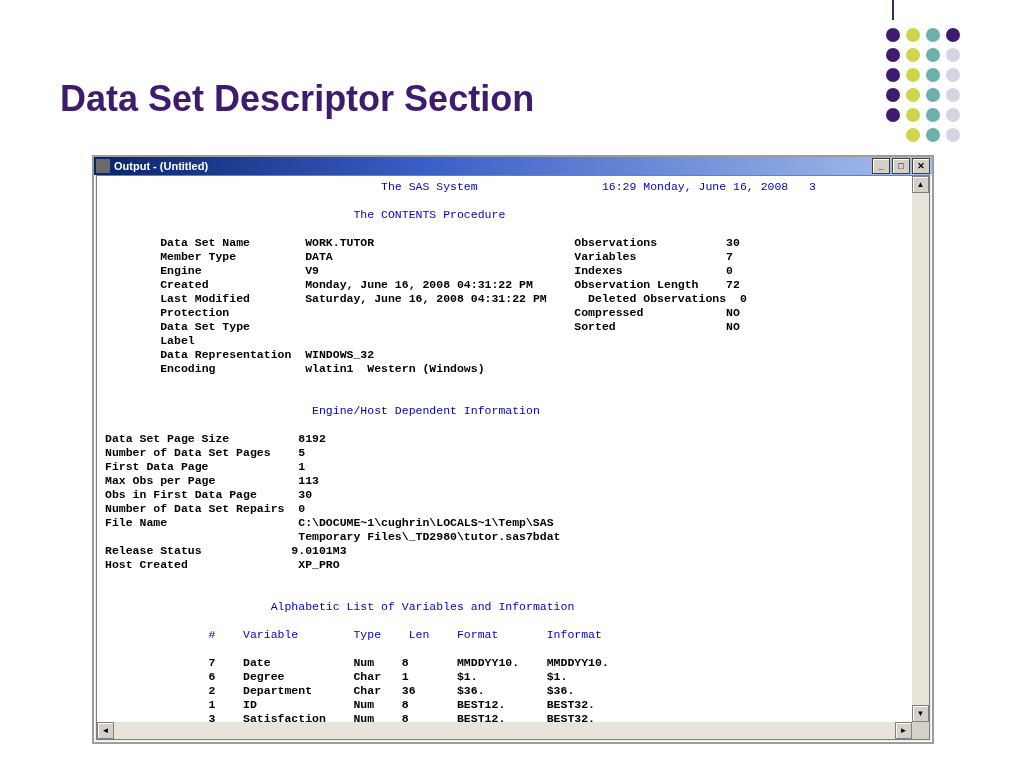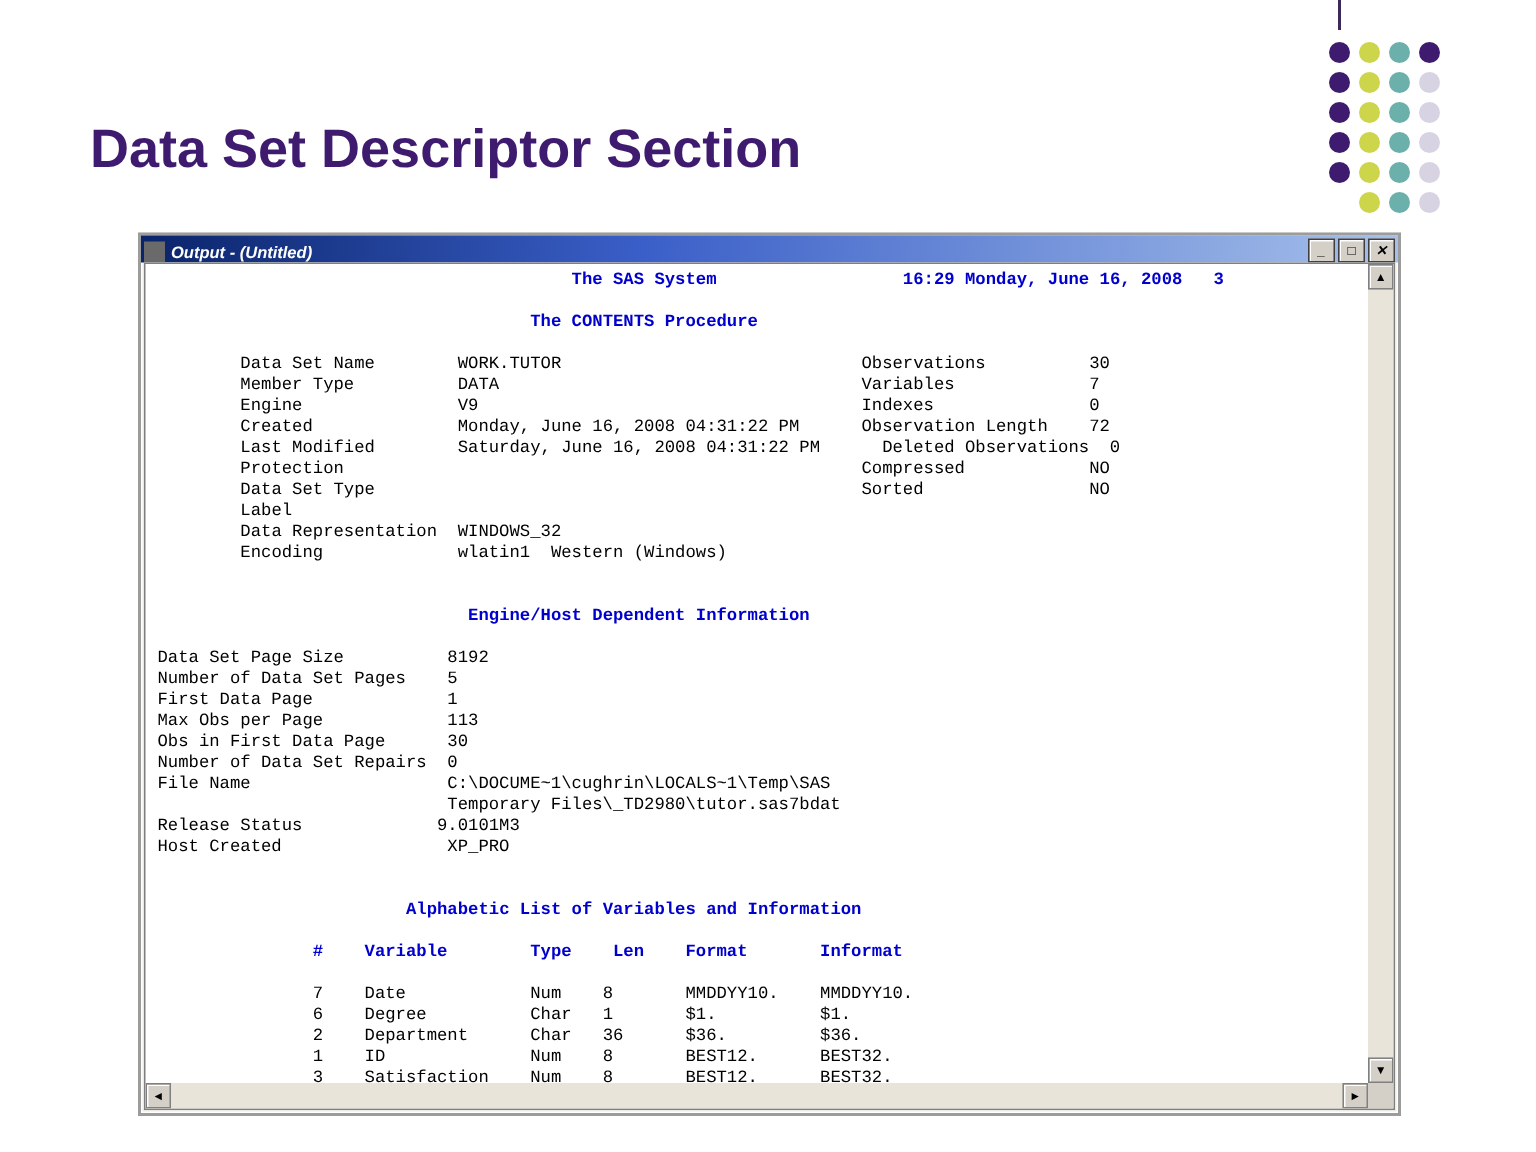--- a/index.html
+++ b/index.html
@@ -45,28 +45,27 @@
     left: 92px;
     width: 838px;
     height: 585px;
     border: 2px solid #9c9c9c;
     background: #eceae5;
     box-shadow: 0 0 0 1px #fff inset;
   }
   .titlebar {
     height: 18px;
     display: flex;
-    align-items: flex-end;
+    align-items: center;
     padding: 0 2px;
     background: linear-gradient(to right, #0a246a 0%, #3a5fc8 40%, #a6c0ea 100%);
     color: #ffffff;
     font-family: Tahoma, Arial, sans-serif;
     font-size: 11px;
     font-weight: bold;
-    font-style: italic;
   }
   .titlebar .icon {
     width: 14px;
     height: 14px;
     background: #6a6a6a;
     margin-right: 4px;
     display: inline-block;
   }
   .titlebar .win-btns {
     margin-left: auto;
@@ -143,22 +142,22 @@
     background: #d4d0c8;
   }
   .sas-output {
     font-family: "Courier New", monospace;
     font-size: 11.5px;
     line-height: 14px;
     white-space: pre;
     padding: 4px 8px;
     color: #000;
   }
-  .blue { color: #0000cc; font-weight: bold; }
-  .bold { font-weight: normal; }
+  .blue { color: #0000cc; font-weight: normal; }
+  .bold { font-weight: bold; }
 </style>
 </head>
 <body>
 
 <div class="dots-decor">
   <div class="dline" style="left:8px;"></div>
   <div class="dot" style="left:2px; top:28px; background:#3f1b6f;"></div>
   <div class="dot" style="left:2px; top:48px; background:#3f1b6f;"></div>
   <div class="dot" style="left:2px; top:68px; background:#3f1b6f;"></div>
   <div class="dot" style="left:2px; top:88px; background:#3f1b6f;"></div>

